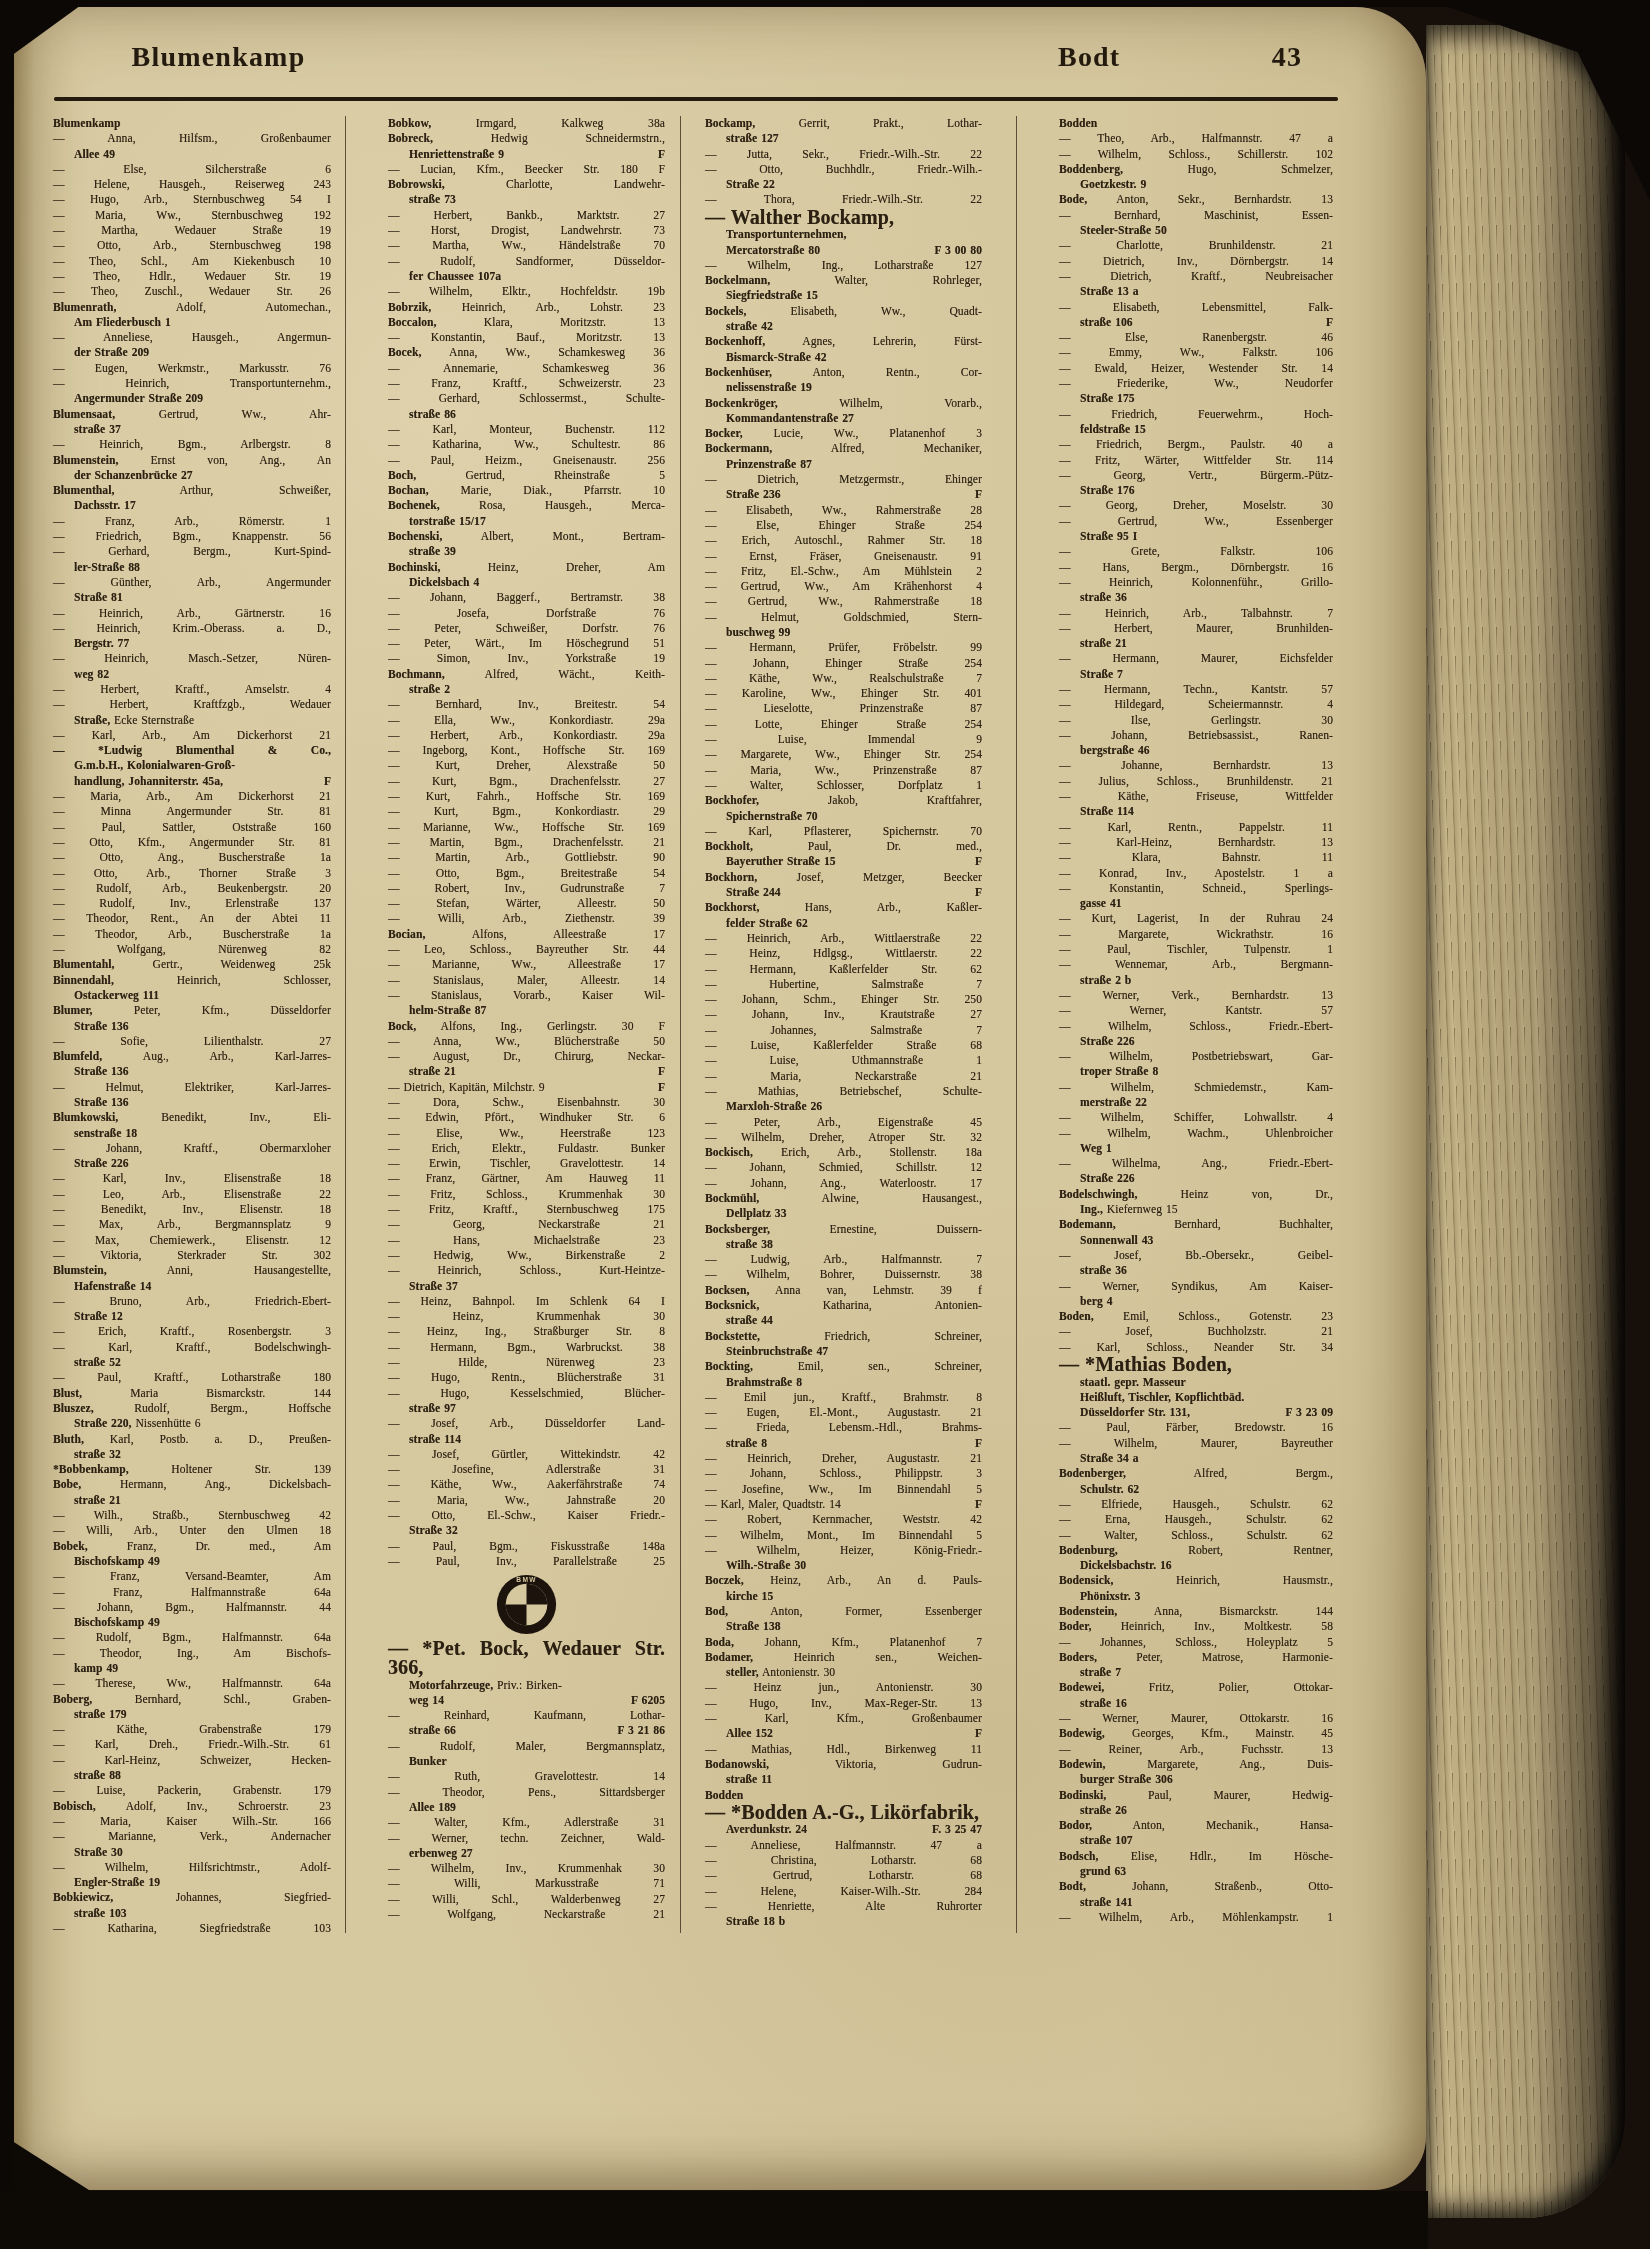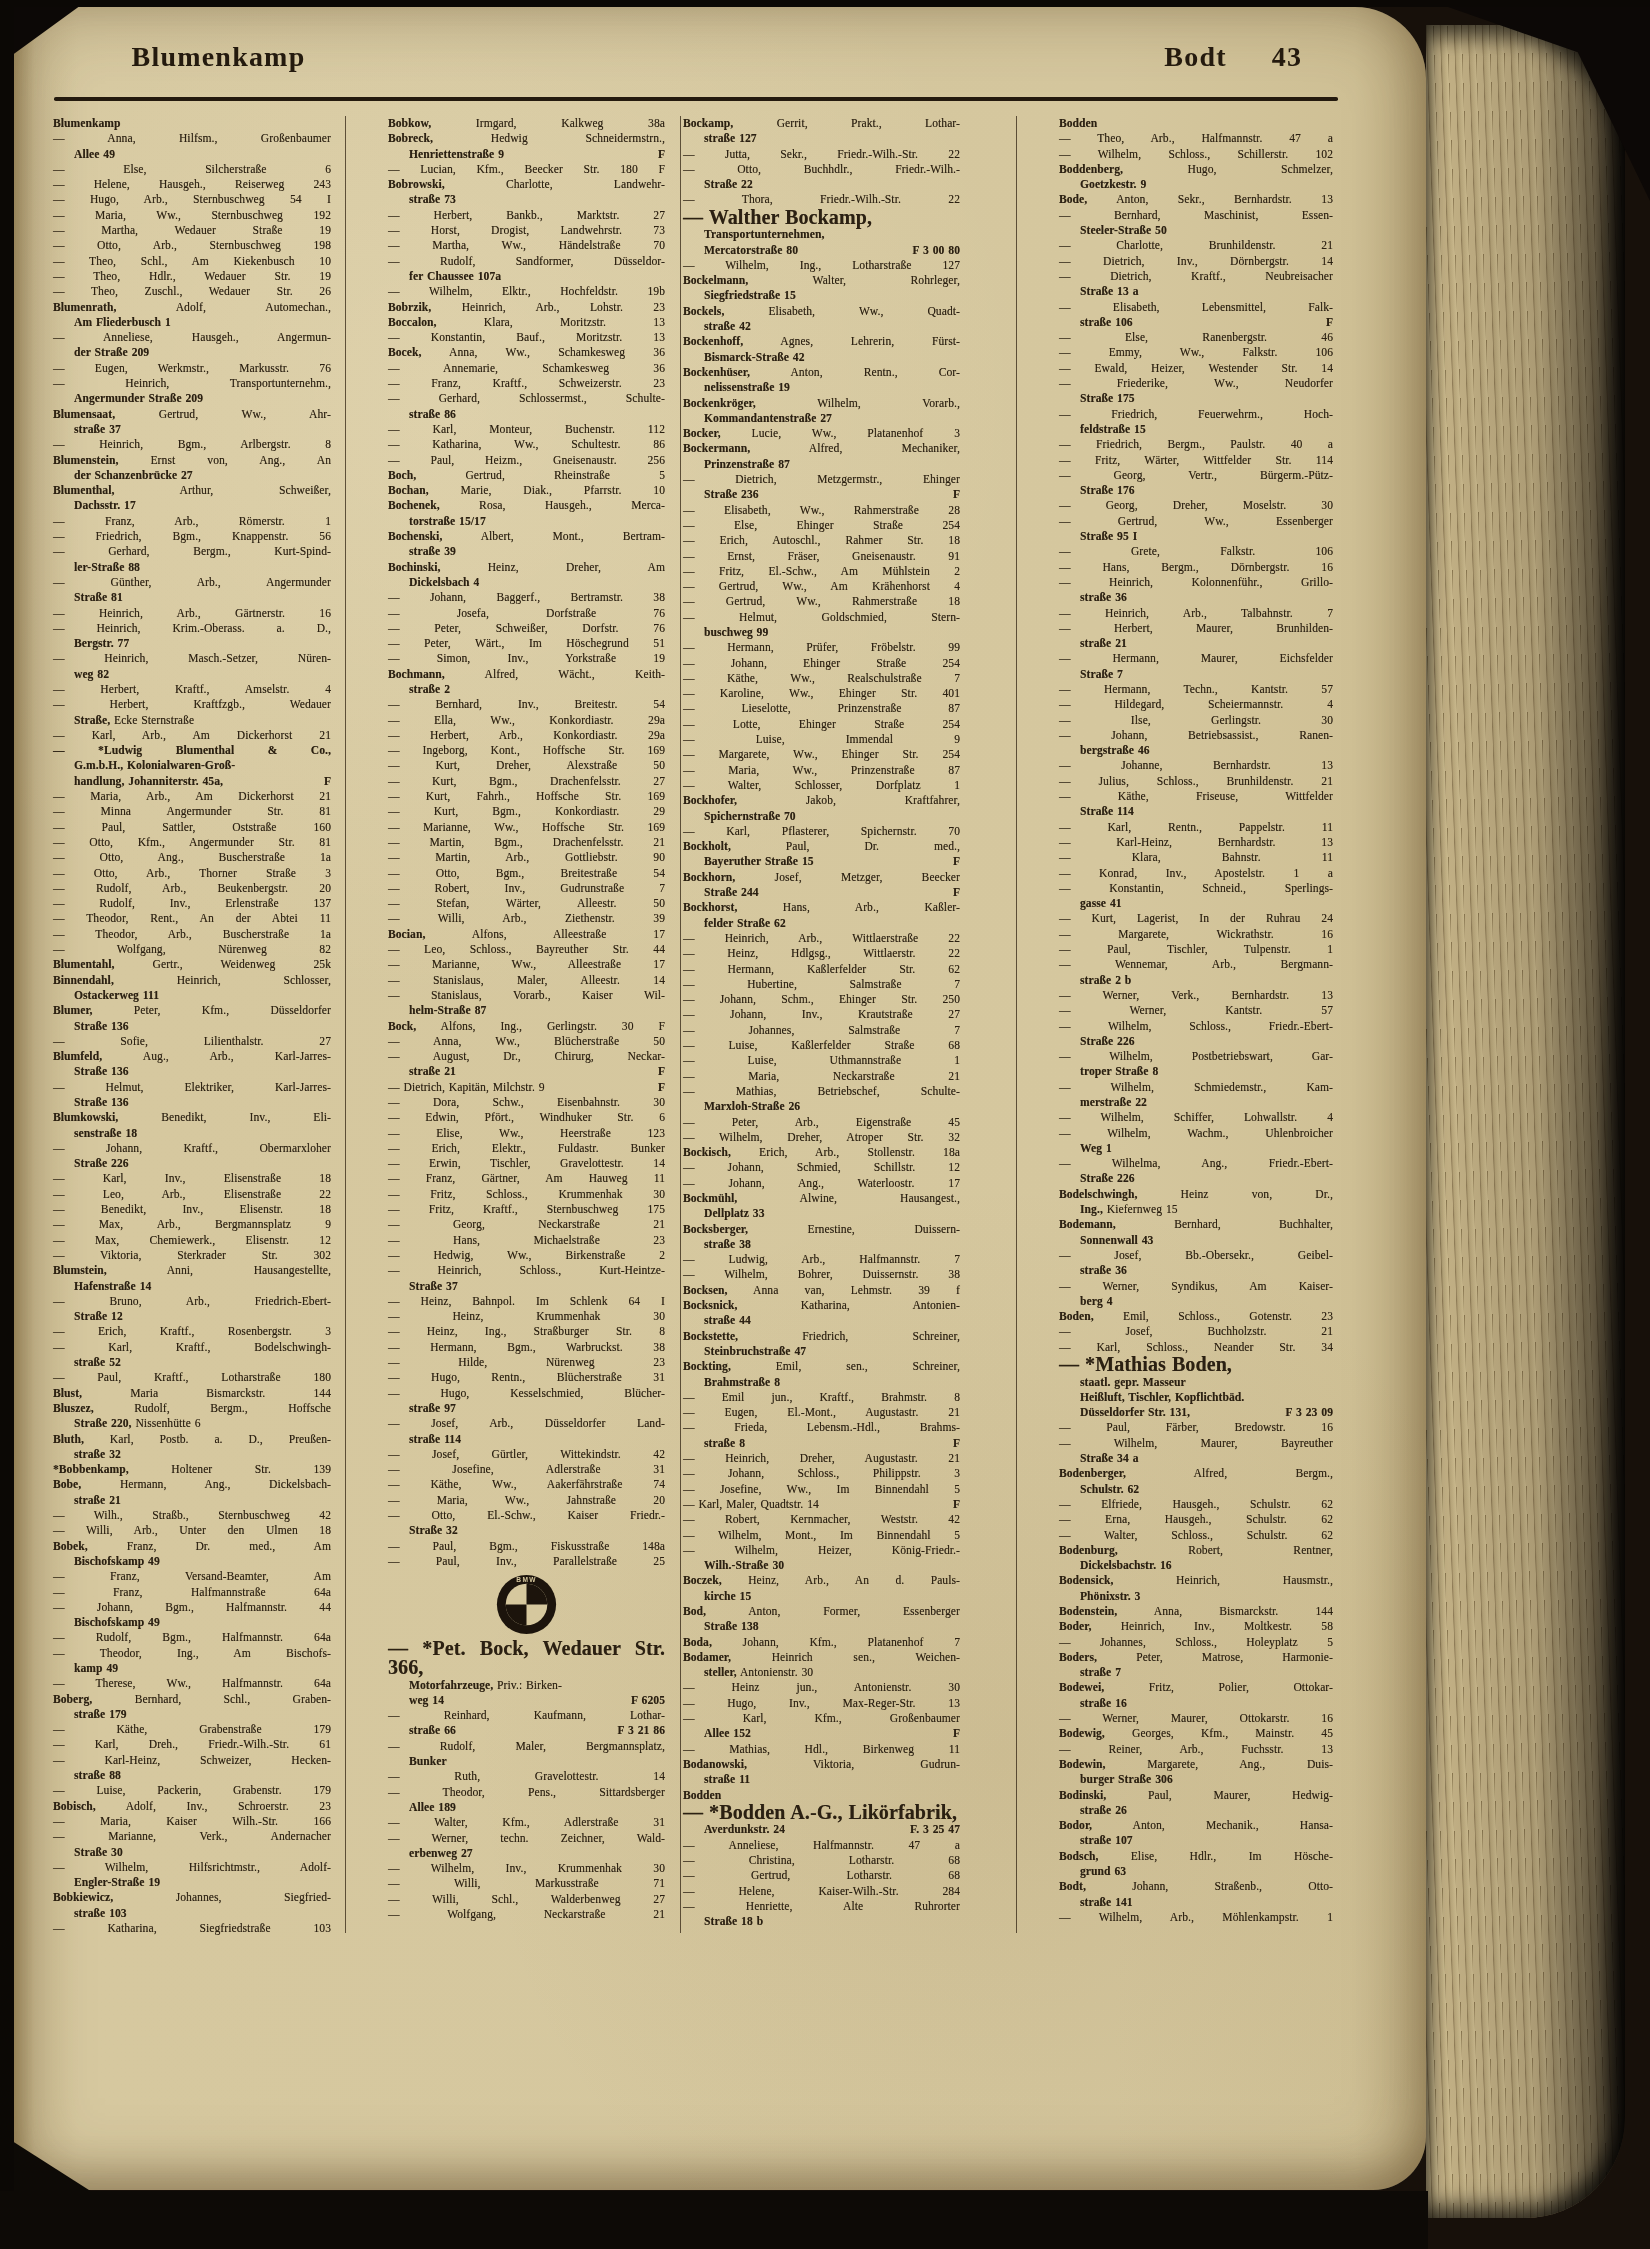--- a/index.html
+++ b/index.html
@@ -8,29 +8,29 @@
   .page{position:absolute;left:13px;top:7px;width:1413px;height:2183px;
        background:
          radial-gradient(60% 40% at 30% 18%, rgba(255,246,220,.20), rgba(0,0,0,0) 70%),
          radial-gradient(50% 35% at 70% 80%, rgba(120,90,40,.10), rgba(0,0,0,0) 75%),
          linear-gradient(90deg,#b3a173 0px,#cdbe94 21px,#d6c89f 65px,#d5c79e 78%,#cfc095 95%,#bfae82 100%),
          #d3c59c;
        border-radius:3.5px 71px 53px 3.5px;
        box-shadow:inset 0 0 77px rgba(70,48,15,.38), inset 0 -17.7px 35px rgba(70,48,15,.25);}
   .hdr{position:absolute;font-weight:bold;font-size:28px;color:#241a0e;letter-spacing:1.2px}
   .hdr-left{left:70px;top:34px;width:271px;text-align:center}
-  .hdr-right{left:1045px;top:34px;width:275px;text-align:center}
+  .hdr-right{left:1045px;top:34px;width:275px;}
   .hdr-num{left:1226px;top:34px;width:96px;text-align:center}
   .hrule{position:absolute;left:41px;top:90px;width:1284px;height:4.1px;background:#241a0e;border-radius:1.8px}
   .vrule{position:absolute;top:109px;height:1817px;width:1.2px;background:rgba(44,30,14,.72)}
   .v1{left:332px}.v2{left:667px}.v3{left:1003px}
   .col{position:absolute;top:109px;color:#2b2012}
   .c1{left:40px;width:278px}
   .c2{left:375px;width:277px}
-  .c3{left:670px;width:277px}
+  .c3{left:692px;width:277px}
   .c4{left:1046px;width:274px}
   .ln{font-size:11.5px;line-height:15.3px;text-align:justify;text-align-last:justify;
       letter-spacing:0.1px;word-spacing:0.9px;text-shadow:0.2px 0.2px 0 rgba(40,28,12,.45)}
   .ln b{font-weight:700}
   .cont{padding-left:21px;text-align-last:left}
   .big{font-size:20px;line-height:19.5px;text-align-last:left}
   .spread{display:flex;justify-content:space-between;align-items:center}
   .spread .lt{flex:0 1 auto}
   .spread .rt{flex:0 0 auto;font-weight:700;padding-left:5.9px}
   .bmw{display:flex;justify-content:center;padding:3.5px 0 2.9px}

